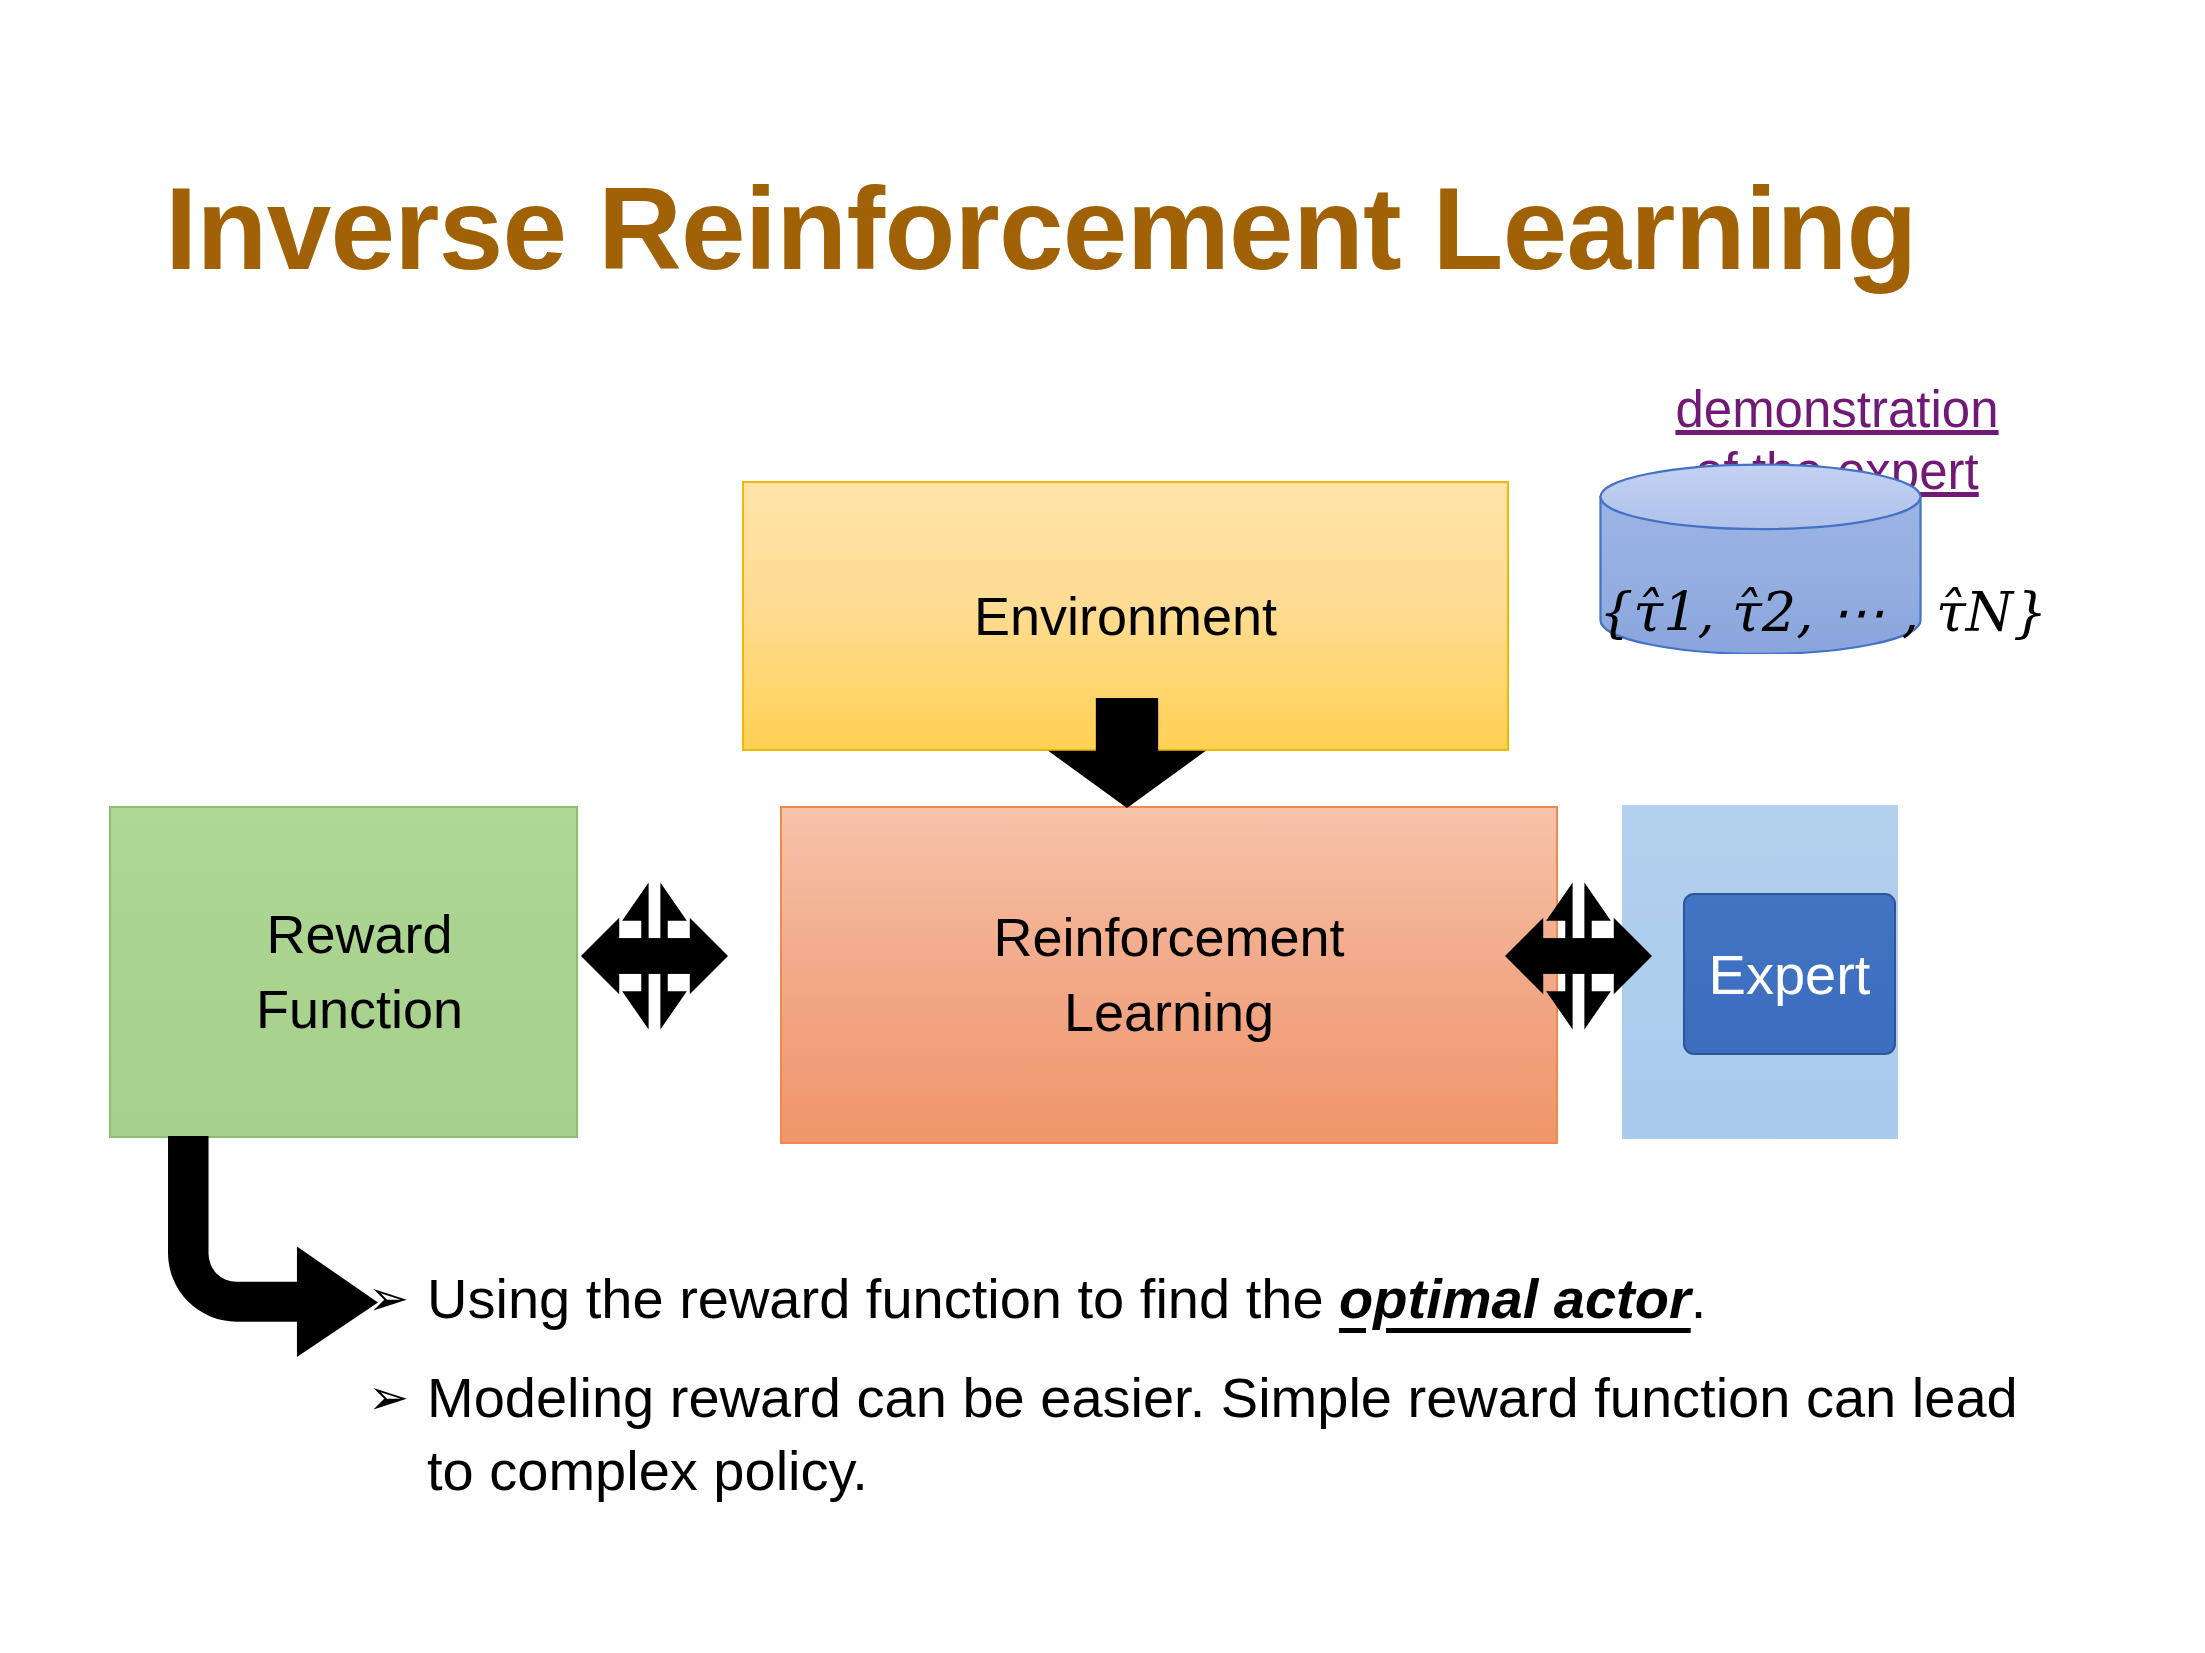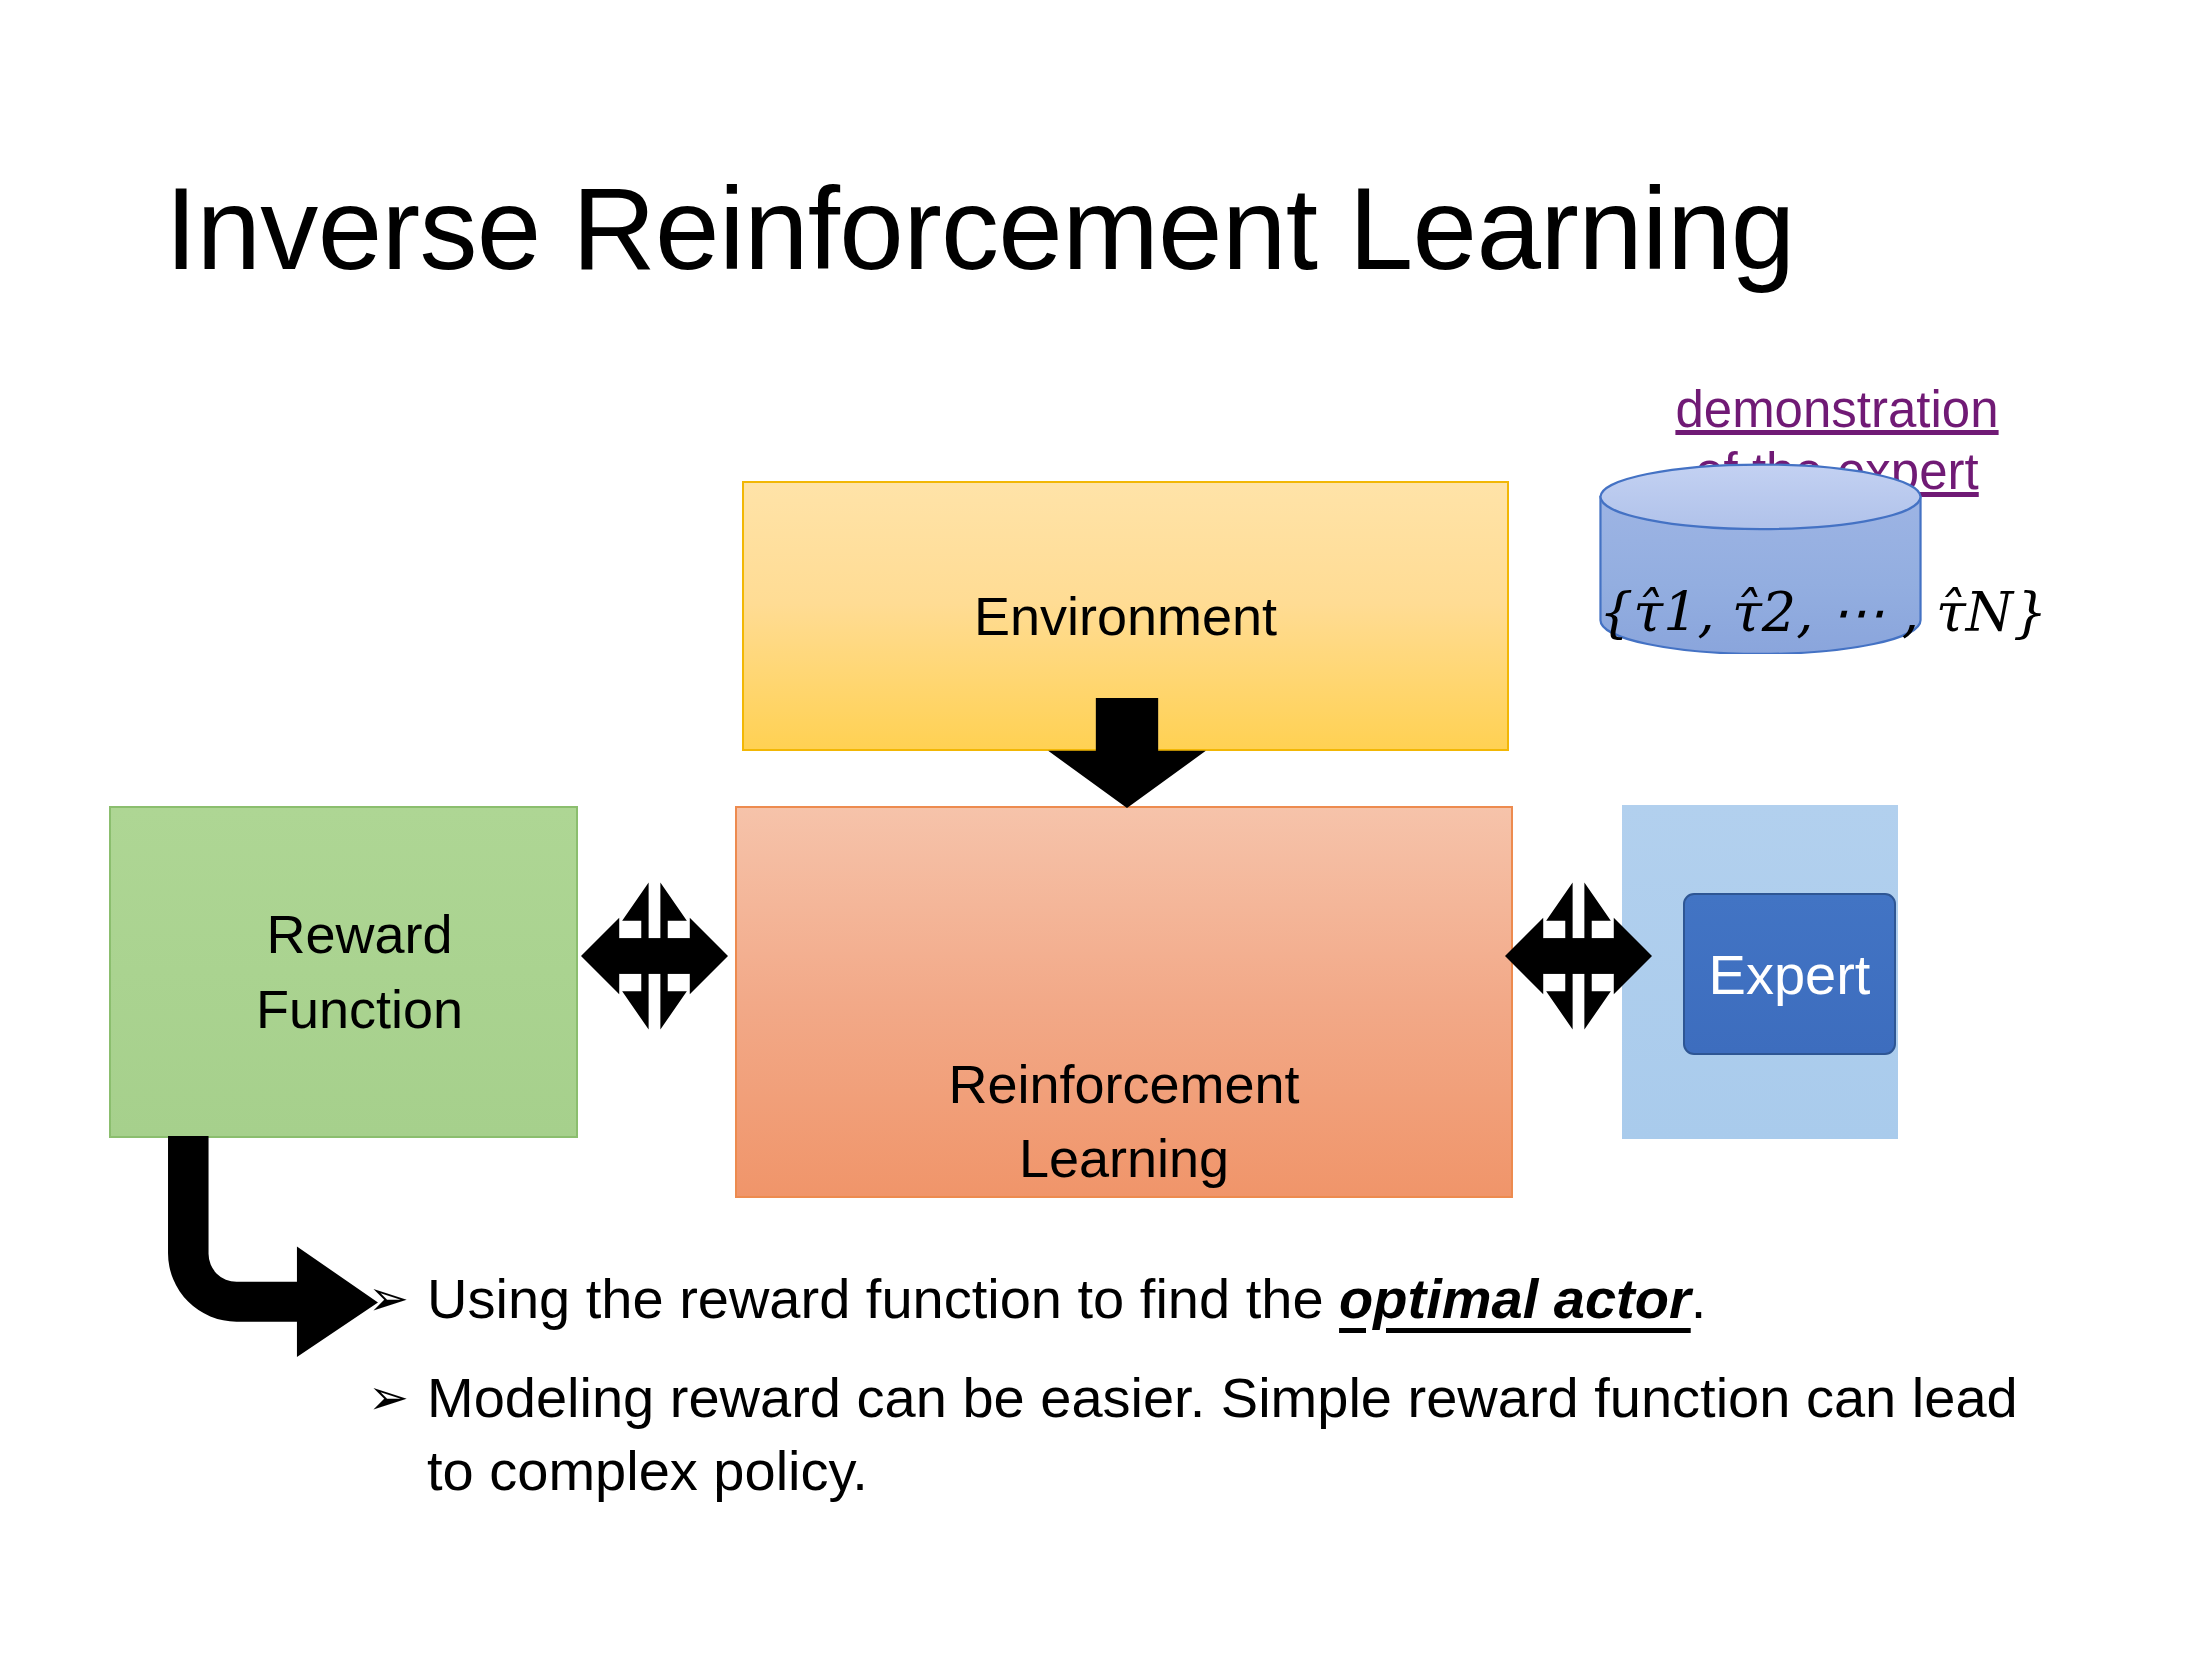--- a/index.html
+++ b/index.html
@@ -17,24 +17,24 @@
     color: #000000;
   }
 
   
   #slide-title {
     position: absolute;
     left: 165px;
     top: 168px;
     width: 1882px;
     font-size: 116px;
-    font-weight: 400;
+    font-weight: 700;
     line-height: 1.06;
     letter-spacing: -0.7px;
-    color: #000000;
+    color: #a16207;
     white-space: nowrap;
   }
 
   
   .flow-box {
     position: absolute;
     box-sizing: border-box;
     display: flex;
     align-items: center;
     justify-content: center;
@@ -57,27 +57,26 @@
     left: 109px;
     top: 806px;
     width: 469px;
     height: 332px;
     background: linear-gradient(180deg, #AED694 0%, #A6D08C 100%);
     border: 2.2px solid #8BBE6E;
   }
   #box-reward .box-label { white-space: pre-line; margin-left: 32px; }
 
   #box-rl {
-    left: 735px;
+    left: 780px;
     top: 806px;
     width: 778px;
-    height: 392px;
+    height: 338px;
     background: linear-gradient(180deg, #F6C3AA 0%, #F2A988 50%, #F0956A 100%);
     border: 2.2px solid #ED8B4F;
-    align-items: flex-end;
   }
   #box-rl .box-label { white-space: pre-line; }
 
   
   #expert-caption {
     position: absolute;
     left: 1602px;
     top: 379px;
     width: 470px;
     text-align: center;

